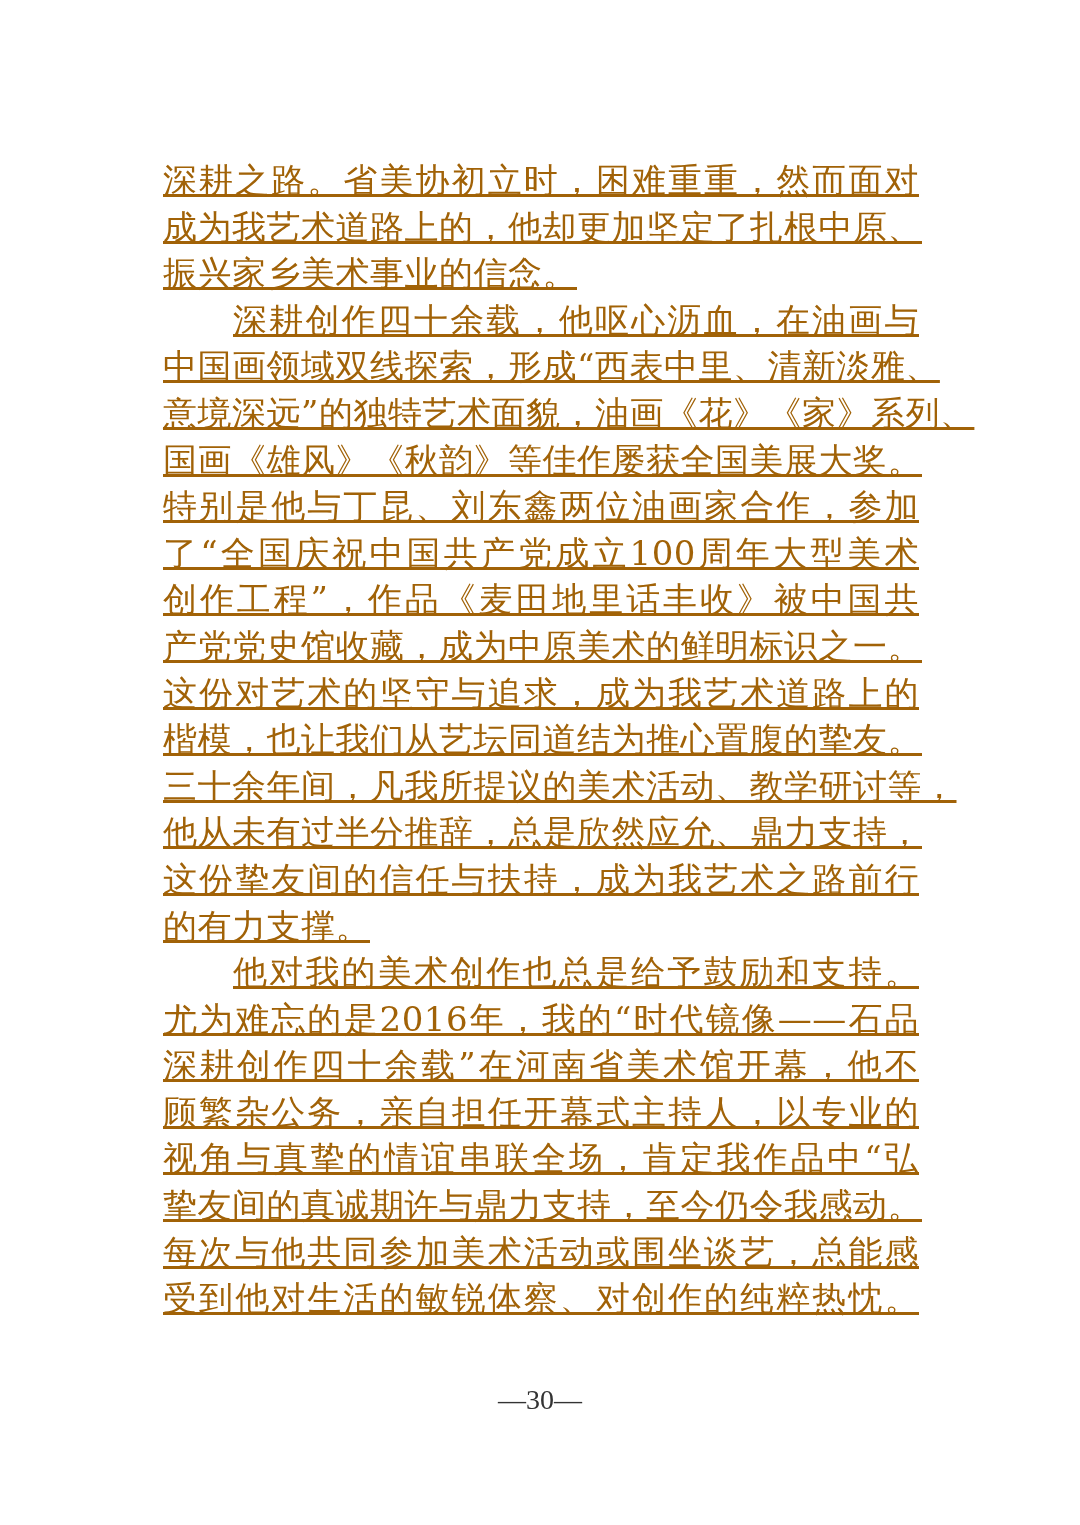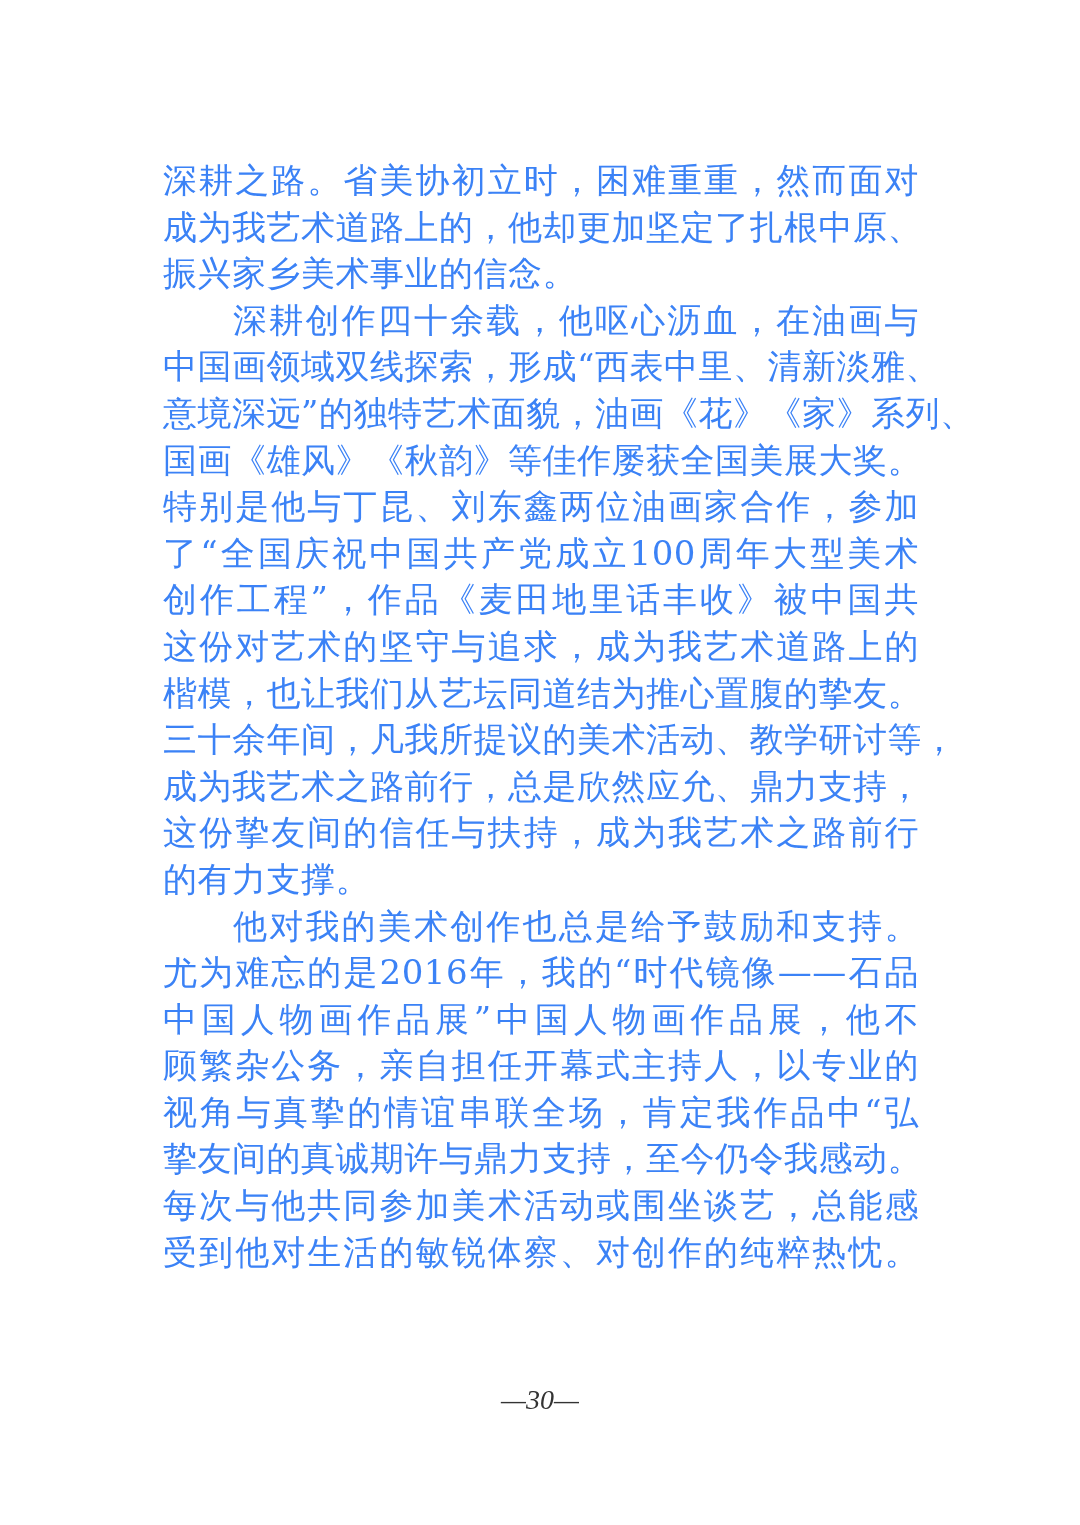--- a/index.html
+++ b/index.html
@@ -22,22 +22,23 @@
       background: #ffffff;
     }
     .body-text {
       position: absolute;
       left: 163px;
       top: 157px;
       width: 756px;
       font-family: "DejaVu Serif", "Liberation Serif", serif;
       font-size: 34px;
       line-height: 46.6px;
-      color: #3b82f6;
+      color: #a16207;
       letter-spacing: 0.5px;
+      text-decoration: underline;
     }
     .line {
       display: block;
       white-space: nowrap;
       text-align: justify;
       text-align-last: justify;
       height: 46.6px;
     }
     .line.last {
       text-align-last: left;
@@ -47,50 +48,50 @@
     }
     .page-number {
       position: absolute;
       left: 0;
       width: 1080px;
       top: 1384px;
       text-align: center;
       font-family: "Liberation Serif", "DejaVu Serif", serif;
       font-size: 28px;
       color: #333333;
-      font-style: italic;
     }
   </style>
 </head>
 <body>
 
 <div class="page">
   <div class="body-text">
 
     <span class="line">深耕之路。省美协初立时，困难重重，然而面对</span>
     <span class="line">成为我艺术道路上的，他却更加坚定了扎根中原、</span>
     <span class="line last">振兴家乡美术事业的信念。</span>
 
     <span class="line indent">深耕创作四十余载，他呕心沥血，在油画与</span>
     <span class="line">中国画领域双线探索，形成“西表中里、清新淡雅、</span>
     <span class="line">意境深远”的独特艺术面貌，油画《花》《家》系列、</span>
     <span class="line">国画《雄风》《秋韵》等佳作屡获全国美展大奖。</span>
     <span class="line">特别是他与丁昆、刘东鑫两位油画家合作，参加</span>
     <span class="line">了“全国庆祝中国共产党成立100周年大型美术</span>
     <span class="line">创作工程”，作品《麦田地里话丰收》被中国共</span>
+    <span class="line">产党党史馆收藏，成为中原美术的鲜明标识之一。</span>
     <span class="line">这份对艺术的坚守与追求，成为我艺术道路上的</span>
     <span class="line">楷模，也让我们从艺坛同道结为推心置腹的挚友。</span>
     <span class="line">三十余年间，凡我所提议的美术活动、教学研讨等，</span>
-    <span class="line">成为我艺术之路前行，总是欣然应允、鼎力支持，</span>
+    <span class="line">他从未有过半分推辞，总是欣然应允、鼎力支持，</span>
     <span class="line">这份挚友间的信任与扶持，成为我艺术之路前行</span>
     <span class="line last">的有力支撑。</span>
 
     <span class="line indent">他对我的美术创作也总是给予鼓励和支持。</span>
     <span class="line">尤为难忘的是2016年，我的“时代镜像——石品</span>
-    <span class="line">中国人物画作品展”中国人物画作品展，他不</span>
+    <span class="line">深耕创作四十余载”在河南省美术馆开幕，他不</span>
     <span class="line">顾繁杂公务，亲自担任开幕式主持人，以专业的</span>
     <span class="line">视角与真挚的情谊串联全场，肯定我作品中“弘</span>
     <span class="line">挚友间的真诚期许与鼎力支持，至今仍令我感动。</span>
     <span class="line">每次与他共同参加美术活动或围坐谈艺，总能感</span>
     <span class="line">受到他对生活的敏锐体察、对创作的纯粹热忱。</span>
   </div>
 
   <div class="page-number">—30—</div>
 </div>
 

